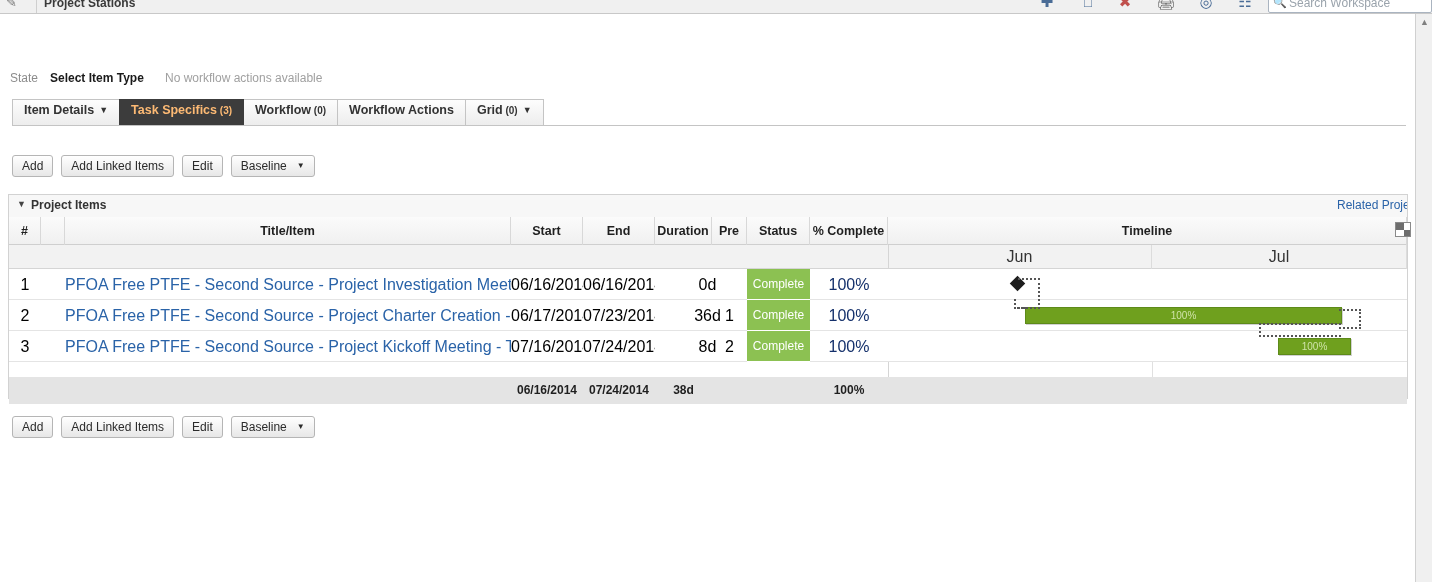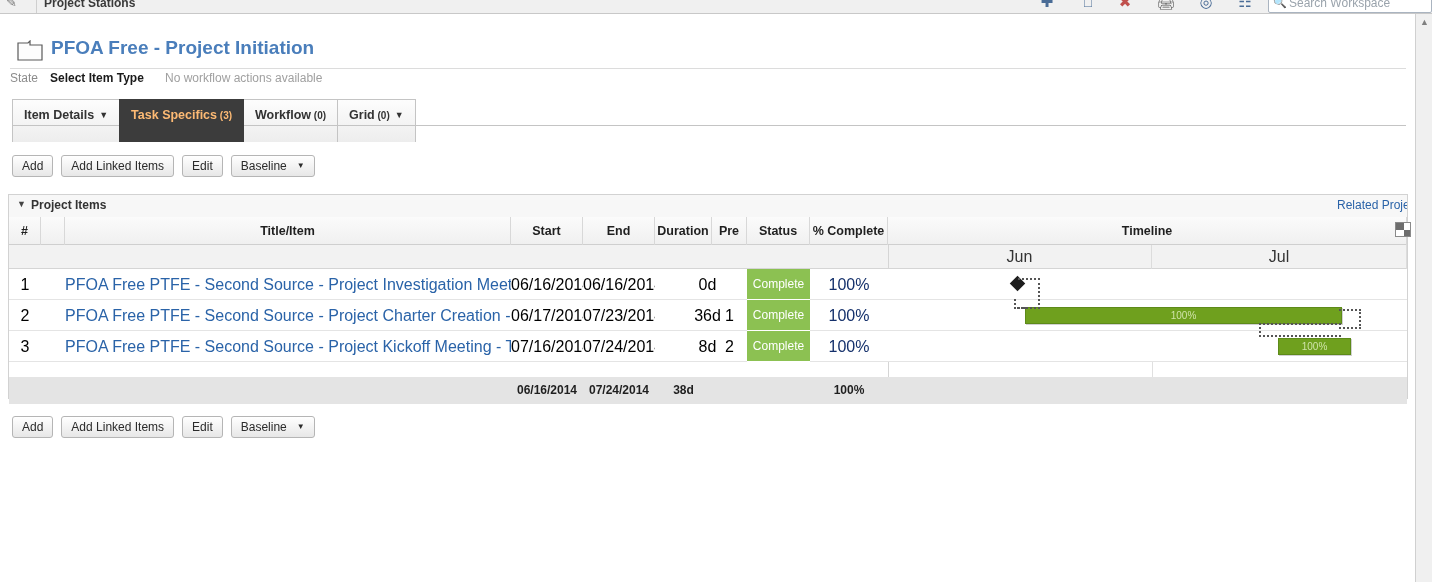--- a/index.html
+++ b/index.html
@@ -56,26 +56,26 @@
 
   
   #state-row { position: absolute; left: 0; top: 57px; height: 18px; font-size: 12px; }
   #state-label { position: absolute; left: 10px; top: 0; color: #8c8c8c; }
   #state-value { position: absolute; left: 50px; top: 0; color: #1a1a1a; font-weight: bold; white-space: nowrap; }
   #state-note { position: absolute; left: 165px; top: 0; color: #a0a0a0; white-space: nowrap; }
 
   
   #tabbar { position: absolute; left: 12px; top: 85px; height: 27px; }
   #tabbar .tab {
-    position: relative; float: left; height: 43px;
+    position: relative; float: left; height: 26px;
     border: 1px solid #c4c4c4; border-bottom: none;
     background: linear-gradient(to bottom, #fdfdfd 0%, #ededed 100%);
     padding: 0 11px; margin-right: -1px;
     font-size: 12.5px; font-weight: bold; color: #333;
-    line-height: 30px; white-space: nowrap; cursor: pointer;
+    line-height: 20px; white-space: nowrap; cursor: pointer;
   }
   #tabbar .tab.active {
     background: #3c3c3c; border-color: #3c3c3c; color: #fdba74; z-index: 3;
   }
   #tabbar .tab .cnt { font-size: 10px; font-weight: bold; }
   #tabbar .tab .caret { font-size: 9px; margin-left: 5px; position: relative; top: -1px; }
   #tabbar-underline {
     position: absolute; left: 12px; top: 111px; width: 1394px; height: 1px; background: #c4c4c4;
   }
 
@@ -205,38 +205,32 @@
   <span class="tc-icon" style="left:1195px;">◎</span>
   <span class="tc-icon" style="left:1234px;">☷</span>
   <div id="tc-search">
     <span class="srch-glyph">🔍</span>
     <span class="srch-text">Search Workspace</span>
   </div>
 </div>
 
 <div id="page">
 
-  <div id="title-row">
-    <svg id="folder-icon" viewBox="0 0 26 21">
-      <path d="M1,3 L11,3 L13,1 L13,5 L25,5 L25,20 L1,20 Z" fill="#fdfdfd" stroke="#5a5a5a" stroke-width="1.2"></path>
-    </svg>
-    <span id="page-title">PFOA Free - Project Initiation</span>
-    <div id="title-rule"></div>
-  </div>
 
   <div id="state-row">
     <span id="state-label">State</span>
     <span id="state-value">Select Item Type</span>
     <span id="state-note">No workflow actions available</span>
   </div>
 
   <div id="tabbar">
       <div class="tab"><span>Item Details</span><span class="caret">▼</span></div>
       <div class="tab active"><span>Task Specifics</span><span class="cnt"> (3)</span></div>
       <div class="tab"><span>Workflow</span><span class="cnt"> (0)</span></div>
+      <div class="tab"><span>Workflow Actions</span></div>
       <div class="tab"><span>Grid</span><span class="cnt"> (0)</span><span class="caret">▼</span></div>
     </div>
   <div id="tabbar-underline"></div>
 
   <div class="toolbar" id="toolbar-top" style="left:12px; top:141px;">
     <div class="btn">Add</div>
     <div class="btn">Add Linked Items</div>
     <div class="btn">Edit</div>
     <div class="btn">
       <span>Baseline</span><span class="caret">▼</span>

